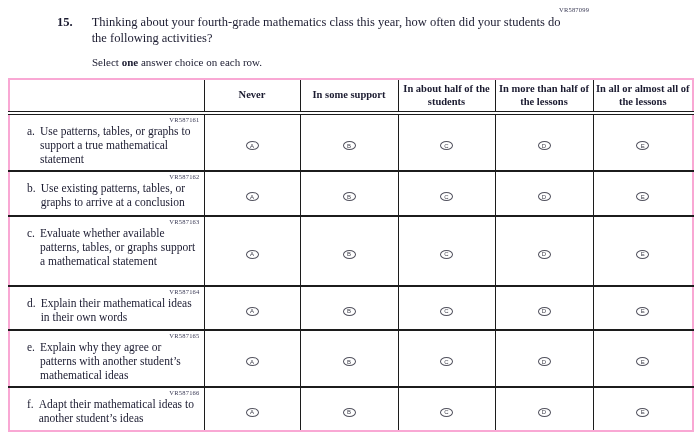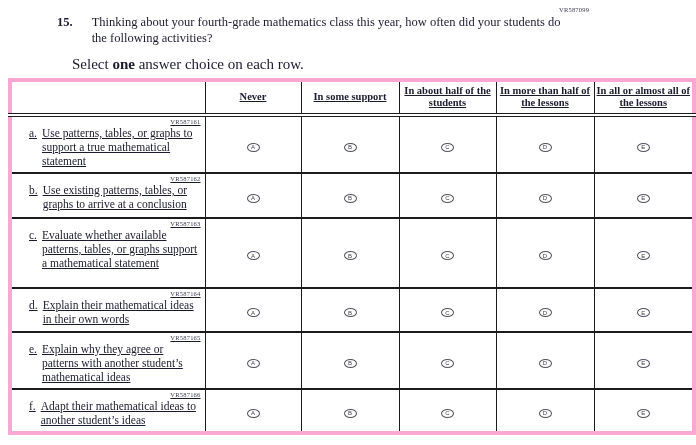--- a/index.html
+++ b/index.html
@@ -18,29 +18,28 @@
     font-size: 6.5px; color: #3a3a55; letter-spacing: 0.2px;
   }
 
   
   .question {
     position: absolute; top: 14px; left: 57px; width: 545px;
   }
   .q-main { display: flex; gap: 19px; }
   .q-number { font-weight: bold; font-size: 12.5px; line-height: 1.3; }
   .q-text { font-size: 12.5px; line-height: 1.3; width: 482px; }
-  .q-select { margin-top: 9px; margin-left: 15px; font-size: 15px; }
+  .q-select { margin-top: 9px; margin-left: 35px; font-size: 11px; }
 
   
   .grid-wrap { position: absolute; top: 78px; left: 8px; }
   table.answers {
     border-collapse: collapse; table-layout: fixed;
     width: 684px;
-    border: 4px solid #f9a8d4;
-    text-decoration: underline;
+    border: 2px solid #f9a8d4;
   }
   td, th { border: 1px solid #1c1c1c; vertical-align: middle; }
   thead th { border-bottom: 4px double #1c1c1c; }
   tbody td { border-top: 2px solid #1c1c1c; }
 
   th.col-head {
     font-size: 10.5px; font-weight: bold; text-align: center;
     line-height: 1.18; padding: 3px 2px; height: 34px;
   }
   th.corner { background: #ffffff; }

